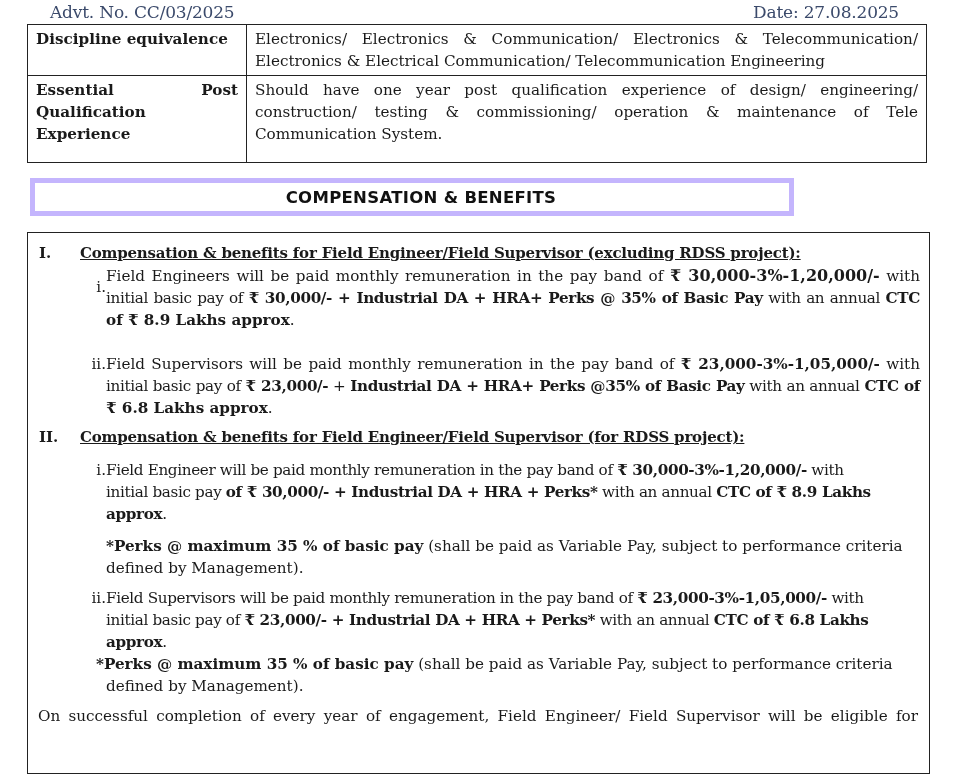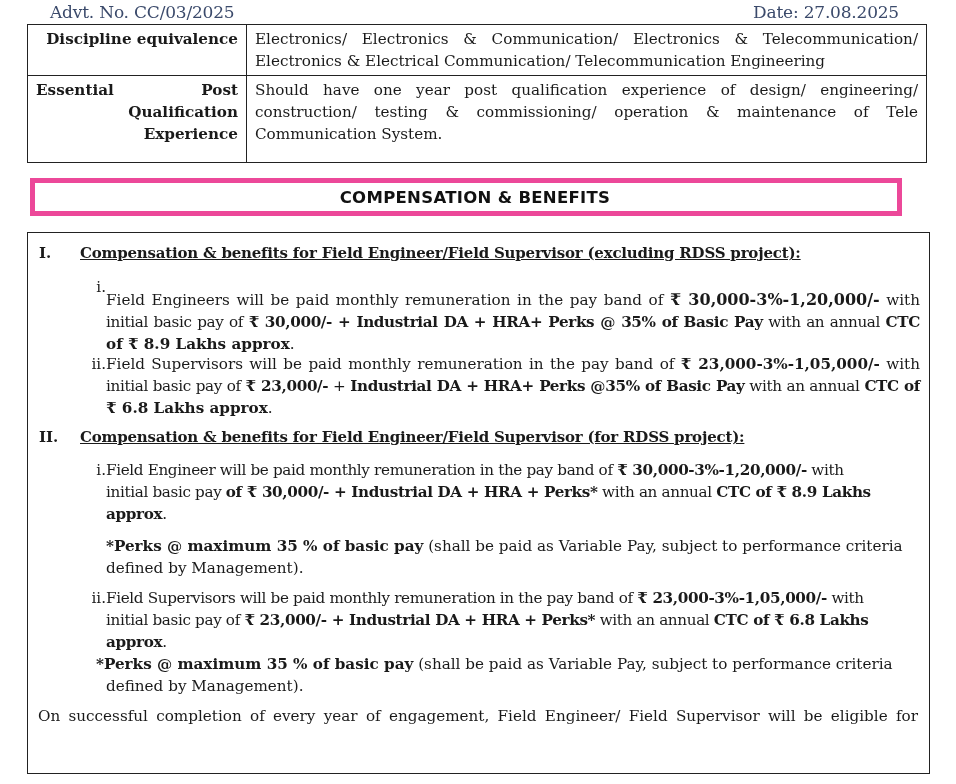--- a/index.html
+++ b/index.html
@@ -6,30 +6,30 @@
   body { width:956px; height:784px; position:relative; overflow:hidden;
          font-family:"DejaVu Serif", serif; color:#1a1a1a; }
   #hdr { position:absolute; top:2px; left:50px; width:857px; height:22px;
          font-size:17px; color:#3b4a6b; letter-spacing:-0.2px; }
   #hdr .l { position:absolute; left:0; top:0;text-align:center; }
   #hdr .r { position:absolute; right:8px; top:0; }
 
   
   #qual-table { position:absolute; top:24px; left:27px; width:900px; border-collapse:collapse;
                 font-size:15.2px; line-height:22px; }
-  #qual-table td { border:1.5px solid #222; vertical-align:top; padding:3px 8px;text-align:right; }
+  #qual-table td { border:1.5px solid #222; vertical-align:top; padding:3px 8px; }
   #qual-table td.k { width:202px; font-weight:bold; }
   #qual-table td.v { text-align:justify;margin-top:14px; }
   .row1 td { height:42px; }
   .row2 td { height:80px; }
   .keyflex { display:flex; justify-content:space-between;gap:14px; }
 
   
-  #section-box { position:absolute; top:178px; left:30px; width:872px; height:38px;
-                 border:5px solid #ec4899; box-sizing:border-box; background:#fff;
+  #section-box { position:absolute; top:178px; left:30px; width:764px; height:38px;
+                 border:5px solid #c4b5fd; box-sizing:border-box; background:#fff;
                  display:flex; align-items:center; justify-content:center; }
   #section-box span { font-family:"DejaVu Sans", sans-serif; font-weight:bold; font-size:16.5px;
                       letter-spacing:0.3px; color:#111; margin-left:18px; }
 
   
   #comp-box { position:absolute; top:232px; left:27px; width:903px; height:542px;
               border:1.5px solid #222; box-sizing:border-box; }
   .abs { position:absolute; }
   .roman { font-weight:bold; font-size:15px; }
   .head { font-weight:bold; text-decoration:underline; font-size:15px; letter-spacing:-0.2px; }
@@ -76,21 +76,21 @@
 <div id="section-box">
   <span>COMPENSATION &amp; BENEFITS</span>
 </div>
 
 <div id="comp-box">
 
   <div class="abs roman" style="top:11px;left:11px">I.</div>
   <div class="abs head" style="top:11px;left:52px">Compensation &amp; benefits for Field Engineer/Field Supervisor (excluding RDSS project):</div>
 
   <div class="abs para" style="top:43px;left:48px;width:30px;text-align:right">i.</div>
-  <div class="item" style="top:56px;left:78px;width:814px">
+  <div class="item" style="top:32px;left:78px;width:814px">
     <div style="text-align-last:justify"><span>Field Engineers will be paid monthly remuneration in the pay band of </span><b style="font-size:16px">₹ 30,000-3%-1,20,000/-</b><span> with</span></div>
     <div class="cond" style="text-align-last:justify"><span>initial basic pay of </span><b>₹ 30,000/- + Industrial DA + HRA+ Perks @ 35% of Basic Pay</b><span> with an annual </span><b>CTC</b></div>
     <div><b>of ₹ 8.9 Lakhs approx</b><span>.</span></div>
   </div>
 
   <div class="abs para" style="top:120px;left:48px;width:30px;text-align:right">ii.</div>
   <div class="item" style="top:120px;left:78px;width:814px">
     <div style="text-align-last:justify"><span>Field Supervisors will be paid monthly remuneration in the pay band of </span><b>₹ 23,000-3%-1,05,000/-</b><span> with</span></div>
     <div class="cond" style="text-align-last:justify"><span>initial basic pay of </span><b>₹ 23,000/-</b><span> + </span><b>Industrial DA + HRA+ Perks @35% of Basic Pay</b><span> with an annual </span><b>CTC of</b></div>
     <div><b>₹ 6.8 Lakhs approx</b><span>.</span></div>

